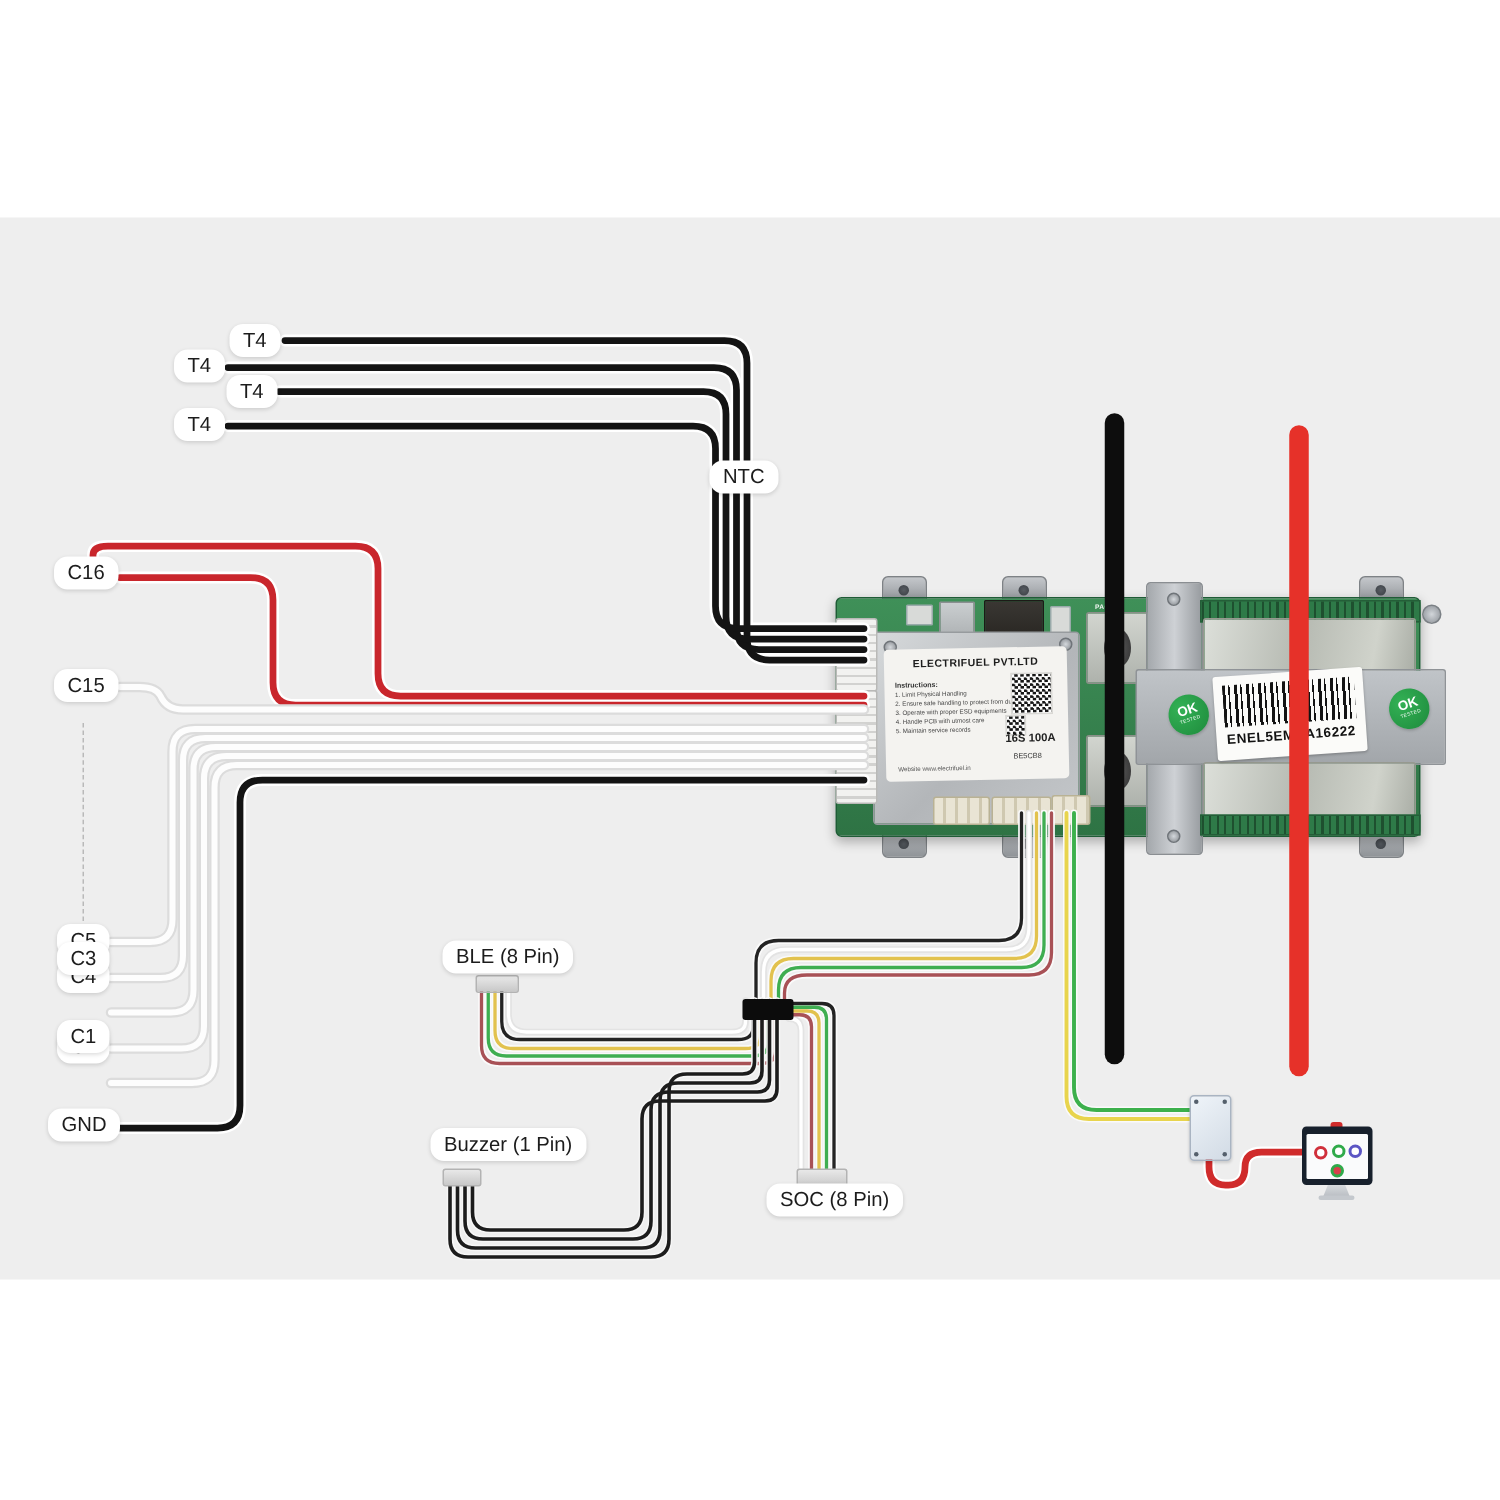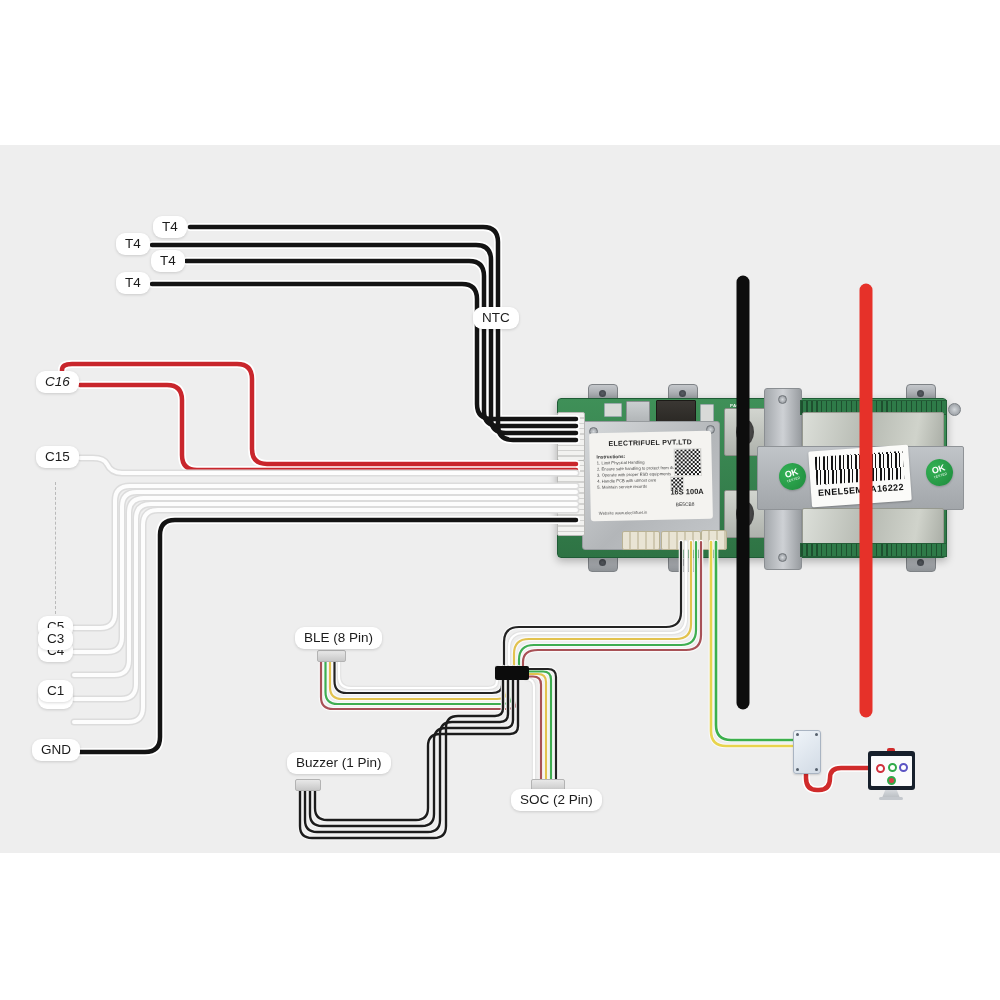--- a/index.html
+++ b/index.html
@@ -318,24 +318,24 @@
   <div id="stand" class="abs z6"></div>
   <div id="standbase" class="abs z6"></div>
 
   <div id="dashline" class="abs"></div>
 
   <div class="pill" style="left:153px;top:216px;">T4</div>
   <div class="pill" style="left:116px;top:233px;">T4</div>
   <div class="pill" style="left:151px;top:250px;">T4</div>
   <div class="pill" style="left:116px;top:272px;">T4</div>
   <div class="pill" style="left:473px;top:307px;">NTC</div>
-  <div class="pill" style="left:36px;top:371px;font-style:italic;">C16</div>
+  <div class="pill" style="left:36px;top:371px;">C16</div>
   <div class="pill" style="left:36px;top:446px;">C15</div>
   <div class="pill" style="left:38px;top:616px;">C5</div>
   <div class="pill" style="left:38px;top:640px;">C4</div>
   <div class="pill" style="left:38px;top:628px;">C3</div>
   <div class="pill" style="left:38px;top:687px;">C2</div>
   <div class="pill" style="left:38px;top:680px;">C1</div>
   <div class="pill" style="left:32px;top:739px;">GND</div>
   <div class="pill" style="left:295px;top:627px;">BLE (8 Pin)</div>
   <div class="pill" style="left:287px;top:752px;">Buzzer (1 Pin)</div>
-  <div class="pill" style="left:511px;top:789px;">SOC (2 Pin)</div>
+  <div class="pill" style="left:511px;top:789px;">SOC (8 Pin)</div>
 </div>
 
 </body></html>

